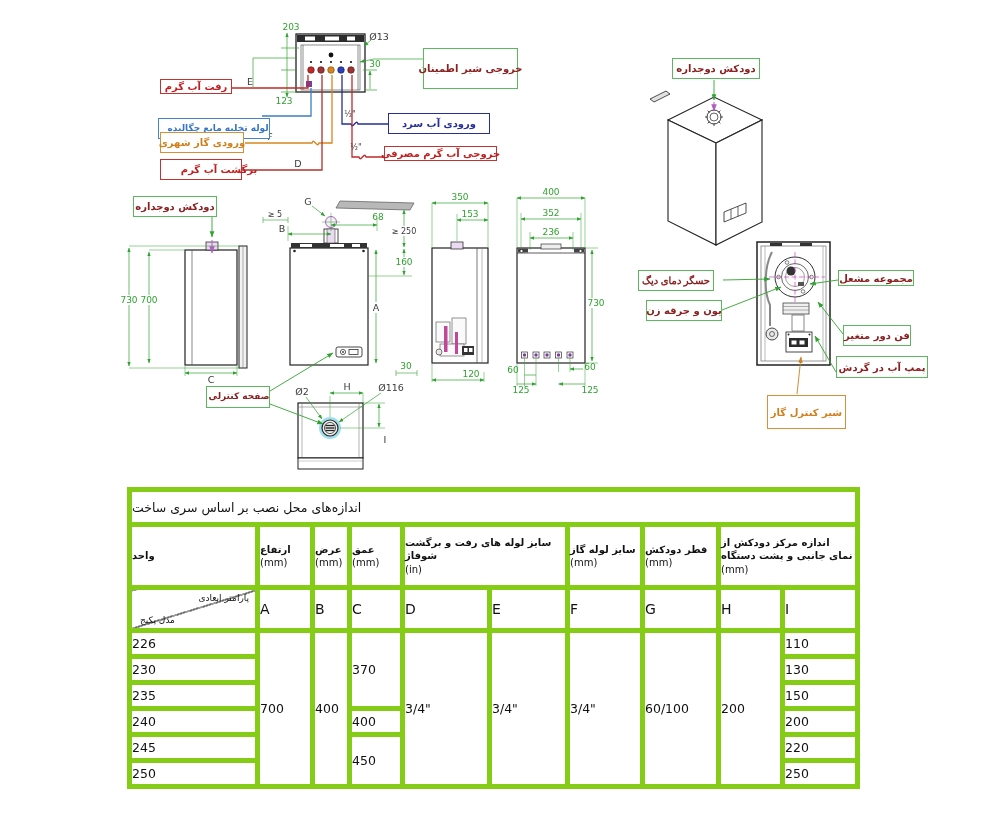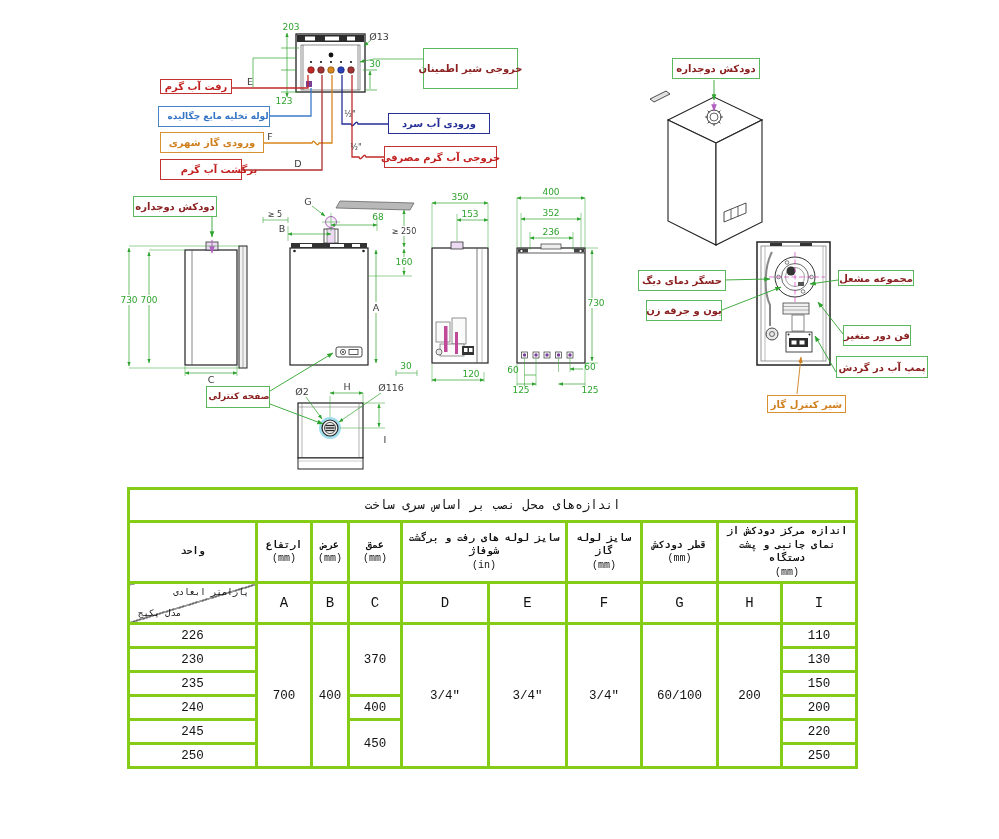--- a/index.html
+++ b/index.html
@@ -13,22 +13,22 @@
        background:#fff;border:1px solid;direction:rtl;white-space:nowrap;
        font-weight:bold;font-size:10px;padding:1px 4px;box-sizing:border-box;line-height:1.1;}
   .lbl.green{border-color:#5cb85c;color:#8b2020;}
   .lbl.red{border-color:#c23232;color:#c22020;}
   .lbl.blue{border-color:#4585c5;color:#3575c5;}
   .lbl.navy{border-color:#252f95;color:#252f95;}
   .lbl.orange{border-color:#d89030;color:#d07f1d;}
   
   #tablewrap{position:absolute;left:127px;top:487px;width:728px;}
   table.dims{border-collapse:collapse;table-layout:fixed;width:728px;background:#fff;}
-  table.dims td{border:3px solid #84cc16;text-align:center;vertical-align:middle;
-                font-size:12.5px;color:#111;padding:0;font-family:Liberation Mono, monospace;}
+  table.dims td{border:5px solid #84cc16;text-align:left;vertical-align:middle;
+                font-size:12.5px;color:#111;padding:0;}
   tr.title-row td{height:30px;font-size:12.5px;direction:rtl;}
   tr.head-row td{height:58px;font-size:10px;font-weight:bold;direction:rtl;line-height:1.35;}
   tr.head-row .unit{font-weight:normal;font-size:10px;direction:ltr;}
   tr.param-row td{height:38px;font-size:14px;}
   tr.data-row td{height:21px;font-size:12.5px;}
   td.diagcell{position:relative;
       background:linear-gradient(to bottom right,transparent calc(50% - 0.6px),#333 calc(50% - 0.6px),#333 calc(50% + 0.6px),transparent calc(50% + 0.6px));}
   td.diagcell .dt{position:absolute;top:3px;right:6px;font-size:9px;direction:rtl;}
   td.diagcell .db{position:absolute;bottom:3px;left:8px;font-size:9px;direction:rtl;}
 </style>
@@ -373,34 +373,34 @@
     </g>
     <text class="dimletter" x="302" y="395" text-anchor="middle">Ø2</text>
     <text class="dimletter" x="347" y="390" text-anchor="middle">H</text>
     <text class="dimletter" x="391" y="391" text-anchor="middle">Ø116</text>
     <text class="dimletter" x="385" y="443" text-anchor="middle">I</text>
   </g>
 </svg>
 
 <div class="lbl green" style="left:423px;top:48px;width:95px;height:41px;">خروجی شیر اطمینان</div>
 <div class="lbl red" style="left:160px;top:79px;width:72px;height:15px;">رفت آب گرم</div>
-<div class="lbl blue" style="left:158px;top:106px;width:112px;height:21px;font-size:9px;padding-left:12px;">لوله تخلیه مایع چگالیده</div>
+<div class="lbl blue" style="left:158px;top:118px;width:112px;height:21px;font-size:9px;padding-left:12px;">لوله تخلیه مایع چگالیده</div>
 <div class="lbl navy" style="left:388px;top:113px;width:102px;height:21px;">ورودی آب سرد</div>
-<div class="lbl orange" style="left:160px;top:132px;width:104px;height:21px;">ورودی گاز شهری</div>
-<div class="lbl red" style="left:384px;top:146px;width:113px;height:22px;">خروجی آب گرم مصرفی</div>
+<div class="lbl orange" style="left:160px;top:132px;width:84px;height:21px;">ورودی گاز شهری</div>
+<div class="lbl red" style="left:384px;top:146px;width:113px;height:15px;">خروجی آب گرم مصرفی</div>
 <div class="lbl red" style="left:160px;top:159px;width:82px;height:21px;padding-left:40px;">برگشت آب گرم</div>
 <div class="lbl green" style="left:672px;top:58px;width:88px;height:21px;">دودکش دوجداره</div>
 <div class="lbl green" style="left:133px;top:196px;width:84px;height:21px;">دودکش دوجداره</div>
 <div class="lbl green" style="left:206px;top:386px;width:64px;height:22px;font-size:9px;padding-left:6px;">صفحه کنترلی</div>
-<div class="lbl green" style="left:638px;top:270px;width:88px;height:21px;">حسگر دمای دیگ</div>
+<div class="lbl green" style="left:638px;top:270px;width:76px;height:21px;font-family:Liberation Serif, serif;">حسگر دمای دیگ</div>
 <div class="lbl green" style="left:646px;top:300px;width:76px;height:21px;">یون و جرقه زن</div>
 <div class="lbl green" style="left:838px;top:270px;width:76px;height:16px;">مجموعه مشعل</div>
 <div class="lbl green" style="left:843px;top:325px;width:68px;height:21px;">فن دور متغیر</div>
 <div class="lbl green" style="left:836px;top:356px;width:92px;height:22px;">پمپ آب در گردش</div>
-<div class="lbl orange" style="left:767px;top:395px;width:79px;height:18px;">شیر کنترل گاز</div>
+<div class="lbl orange" style="left:767px;top:395px;width:79px;height:34px;">شیر کنترل گاز</div>
 
 <div id="tablewrap">
 <table class="dims">
   <colgroup>
     <col style="width:128px">
           <col style="width:55px">
           <col style="width:37px">
           <col style="width:53px">
     <col style="width:87px">
           <col style="width:78px">

